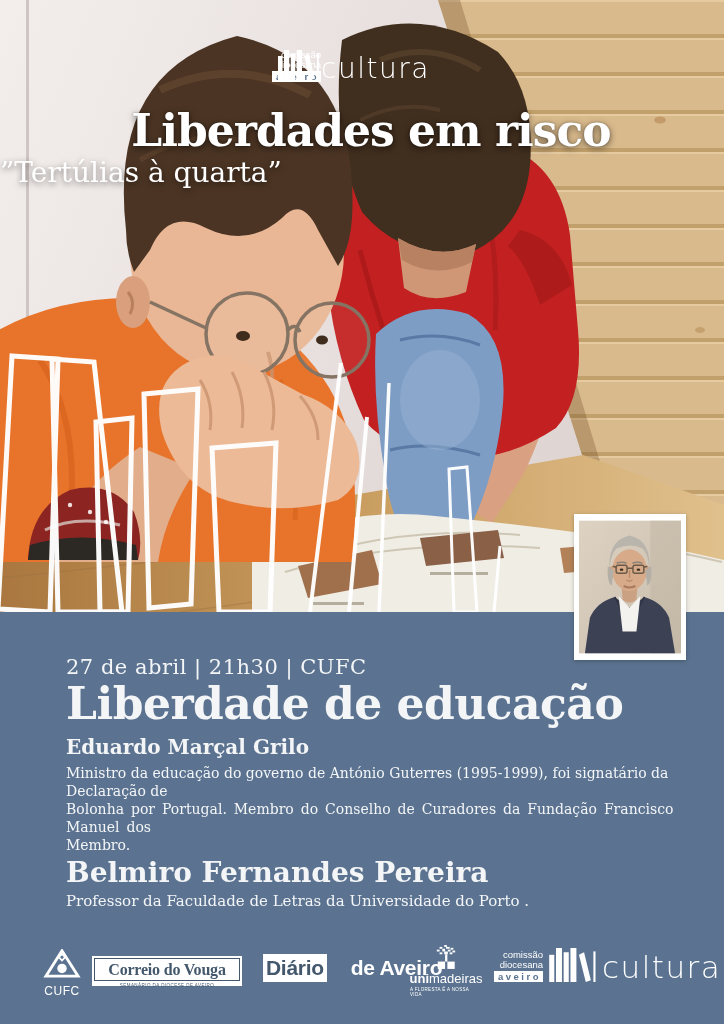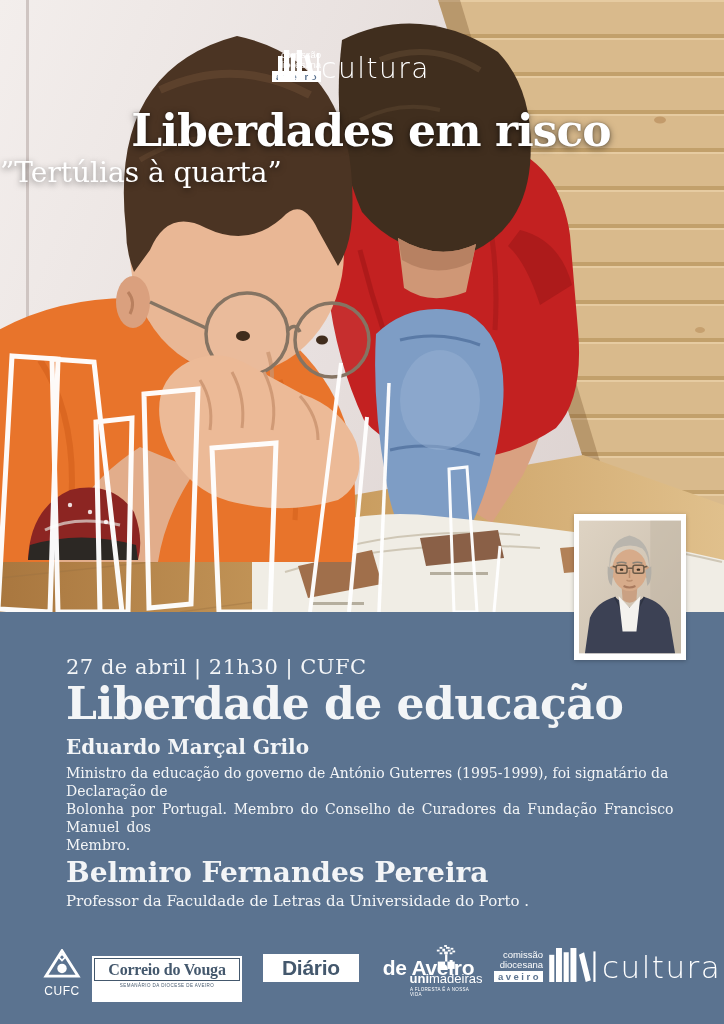--- a/index.html
+++ b/index.html
@@ -46,29 +46,29 @@
   .mod-label{font-size:15px;margin-top:31px;}
   .mod-name{font-size:28px;font-weight:bold;margin-top:2px;}
   .mod-role{font-size:15px;margin-top:3px;}
 
   
   .sponsors{position:absolute;left:0;top:940px;width:724px;height:70px;
             font-family:"Liberation Sans",sans-serif;}
   .sp{position:absolute;}
   .sp-cufc{left:40px;top:9px;width:44px;text-align:center;color:#fff;}
   .sp-cufc .cufc-label{font-size:12px;letter-spacing:.5px;margin-top:1px;}
-  .sp-correio{left:92px;top:16px;width:150px;height:46px;background:#fff;box-sizing:border-box;
+  .sp-correio{left:92px;top:16px;width:150px;height:30px;background:#fff;box-sizing:border-box;
               padding:2px;}
   .cdv-title-box{border:1.5px solid #44586d;height:21px;display:flex;align-items:center;
       justify-content:center;font-family:"Liberation Serif",serif;font-weight:bold;
       font-size:16px;color:#44586d;letter-spacing:-.2px;}
   .cdv-tagline{font-size:4.5px;letter-spacing:.45px;color:#44586d;text-align:center;margin-top:2px;}
   .sp-diario{left:263px;top:14px;display:flex;align-items:center;font-weight:bold;
              font-size:21px;letter-spacing:-.3px;}
-  .diario-box{background:#fff;color:#44586d;padding:2px 19px;}
+  .diario-box{background:#fff;color:#44586d;padding:2px 3px;}
   .diario-rest{color:#fff;margin-left:24px;}
   .sp-uni{left:410px;top:4px;width:72px;display:flex;flex-direction:column;align-items:center;
           color:#fff;}
   .uni-name{font-size:13px;margin-top:1px;}
   .uni-name b{font-weight:bold;}
   .uni-tagline{font-size:4.5px;letter-spacing:.35px;margin-top:1px;}
   .sp-cultura{left:494px;top:8px;}
   .sp-cultura .brand-lines{font-size:9.5px;}
   .sp-cultura .brand-cultura{font-size:31px;}
 </style>

